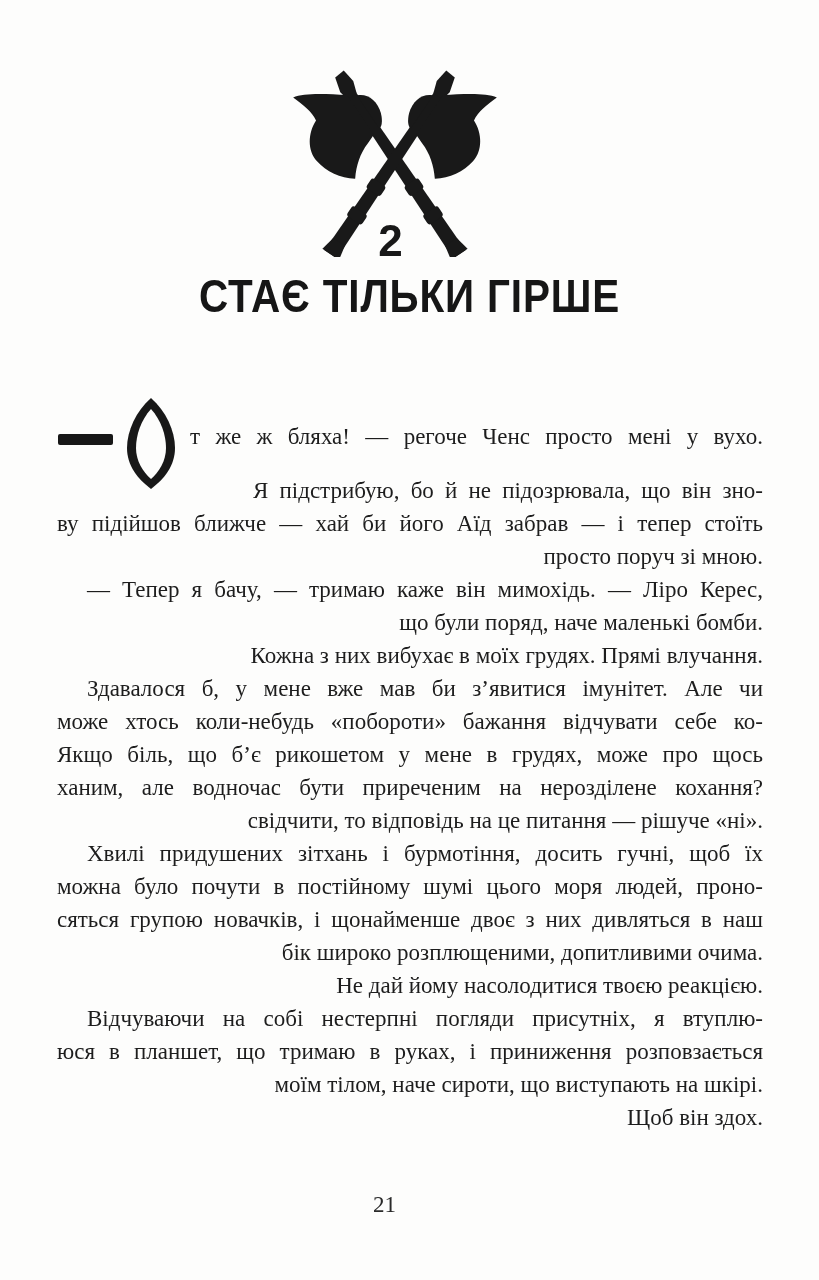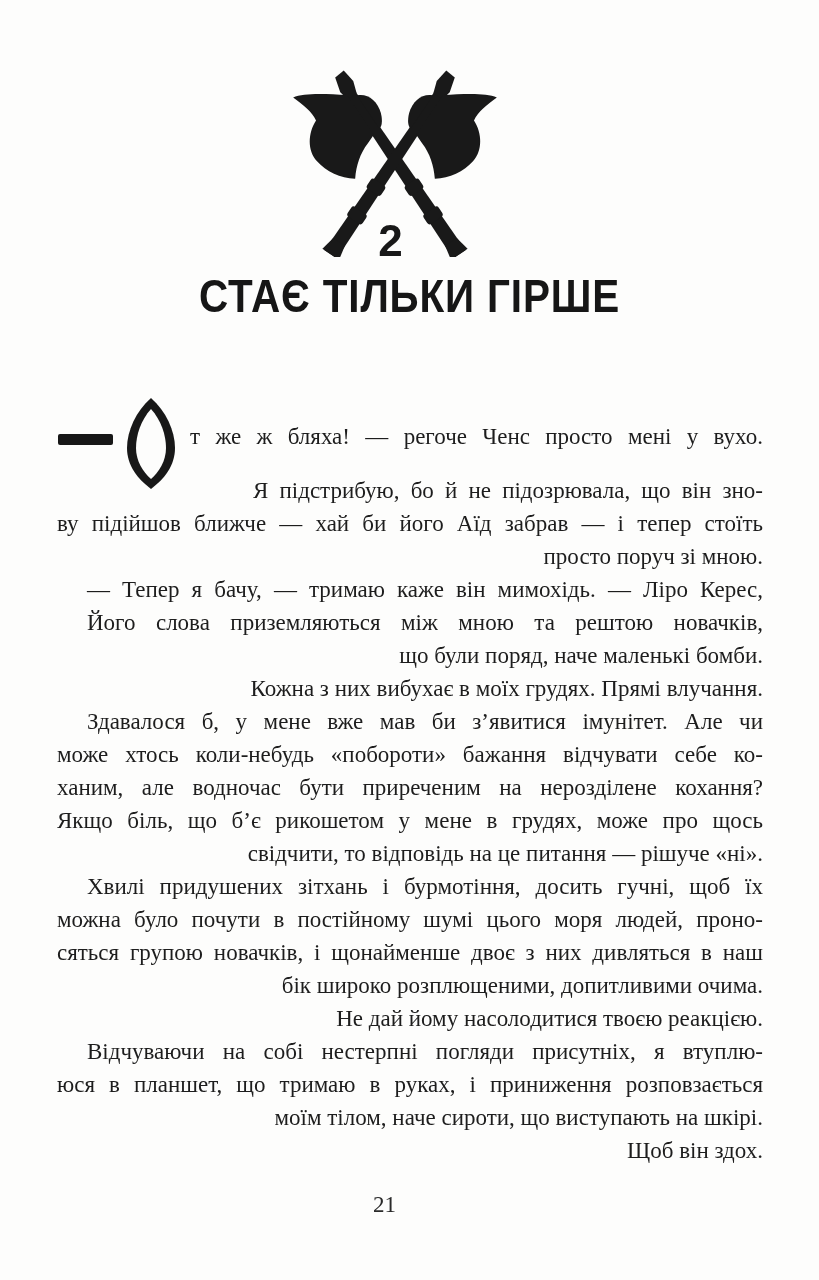--- a/index.html
+++ b/index.html
@@ -98,27 +98,26 @@
                               C37,81 48,68 48,50 C48,33 39,13 24,0 Z"></path>
       <path fill="#fdfdfc" d="M24,11 C14,22 9,37 9,50 C9,63 16,74 24,81
                               C32,74 39,63 39,50 C39,37 34,22 24,11 Z"></path>
     </svg>
     <div>
         <div class="line just ind-dc1">т же ж бляха! — регоче Ченс просто мені у вухо.</div>
         <div class="line just ind-dc2">Я підстрибую, бо й не підозрювала, що він зно-</div>
         <div class="line just">ву підійшов ближче — хай би його Аїд забрав — і тепер стоїть</div>
         <div class="line">просто поруч зі мною.</div>
         <div class="line just ind-para">— Тепер я бачу, — тримаю каже він мимохідь. — Ліро Керес,</div>
-        <div class="line just ind-para">Його слова приземляються між мною та рештою новачків,</div>
         <div class="line">що були поряд, наче маленькі бомби.</div>
         <div class="line ind-para">Кожна з них вибухає в моїх грудях. Прямі влучання.</div>
         <div class="line just ind-para">Здавалося б, у мене вже мав би з’явитися імунітет. Але чи</div>
         <div class="line just">може хтось коли-небудь «побороти» бажання відчувати себе ко-</div>
+        <div class="line just">Якщо біль, що б’є рикошетом у мене в грудях, може про щось</div>
         <div class="line just">ханим, але водночас бути приреченим на нерозділене кохання?</div>
-        <div class="line just">Якщо біль, що б’є рикошетом у мене в грудях, може про щось</div>
         <div class="line">свідчити, то відповідь на це питання — рішуче «ні».</div>
         <div class="line just ind-para">Хвилі придушених зітхань і бурмотіння, досить гучні, щоб їх</div>
         <div class="line just">можна було почути в постійному шумі цього моря людей, проно-</div>
         <div class="line just">сяться групою новачків, і щонайменше двоє з них дивляться в наш</div>
         <div class="line">бік широко розплющеними, допитливими очима.</div>
         <div class="line italic ind-para">Не дай йому насолодитися твоєю реакцією.</div>
         <div class="line just ind-para">Відчуваючи на собі нестерпні погляди присутніх, я втуплю-</div>
         <div class="line just">юся в планшет, що тримаю в руках, і приниження розповзається</div>
         <div class="line">моїм тілом, наче сироти, що виступають на шкірі.</div>
         <div class="line ind-para">Щоб він здох.</div>

